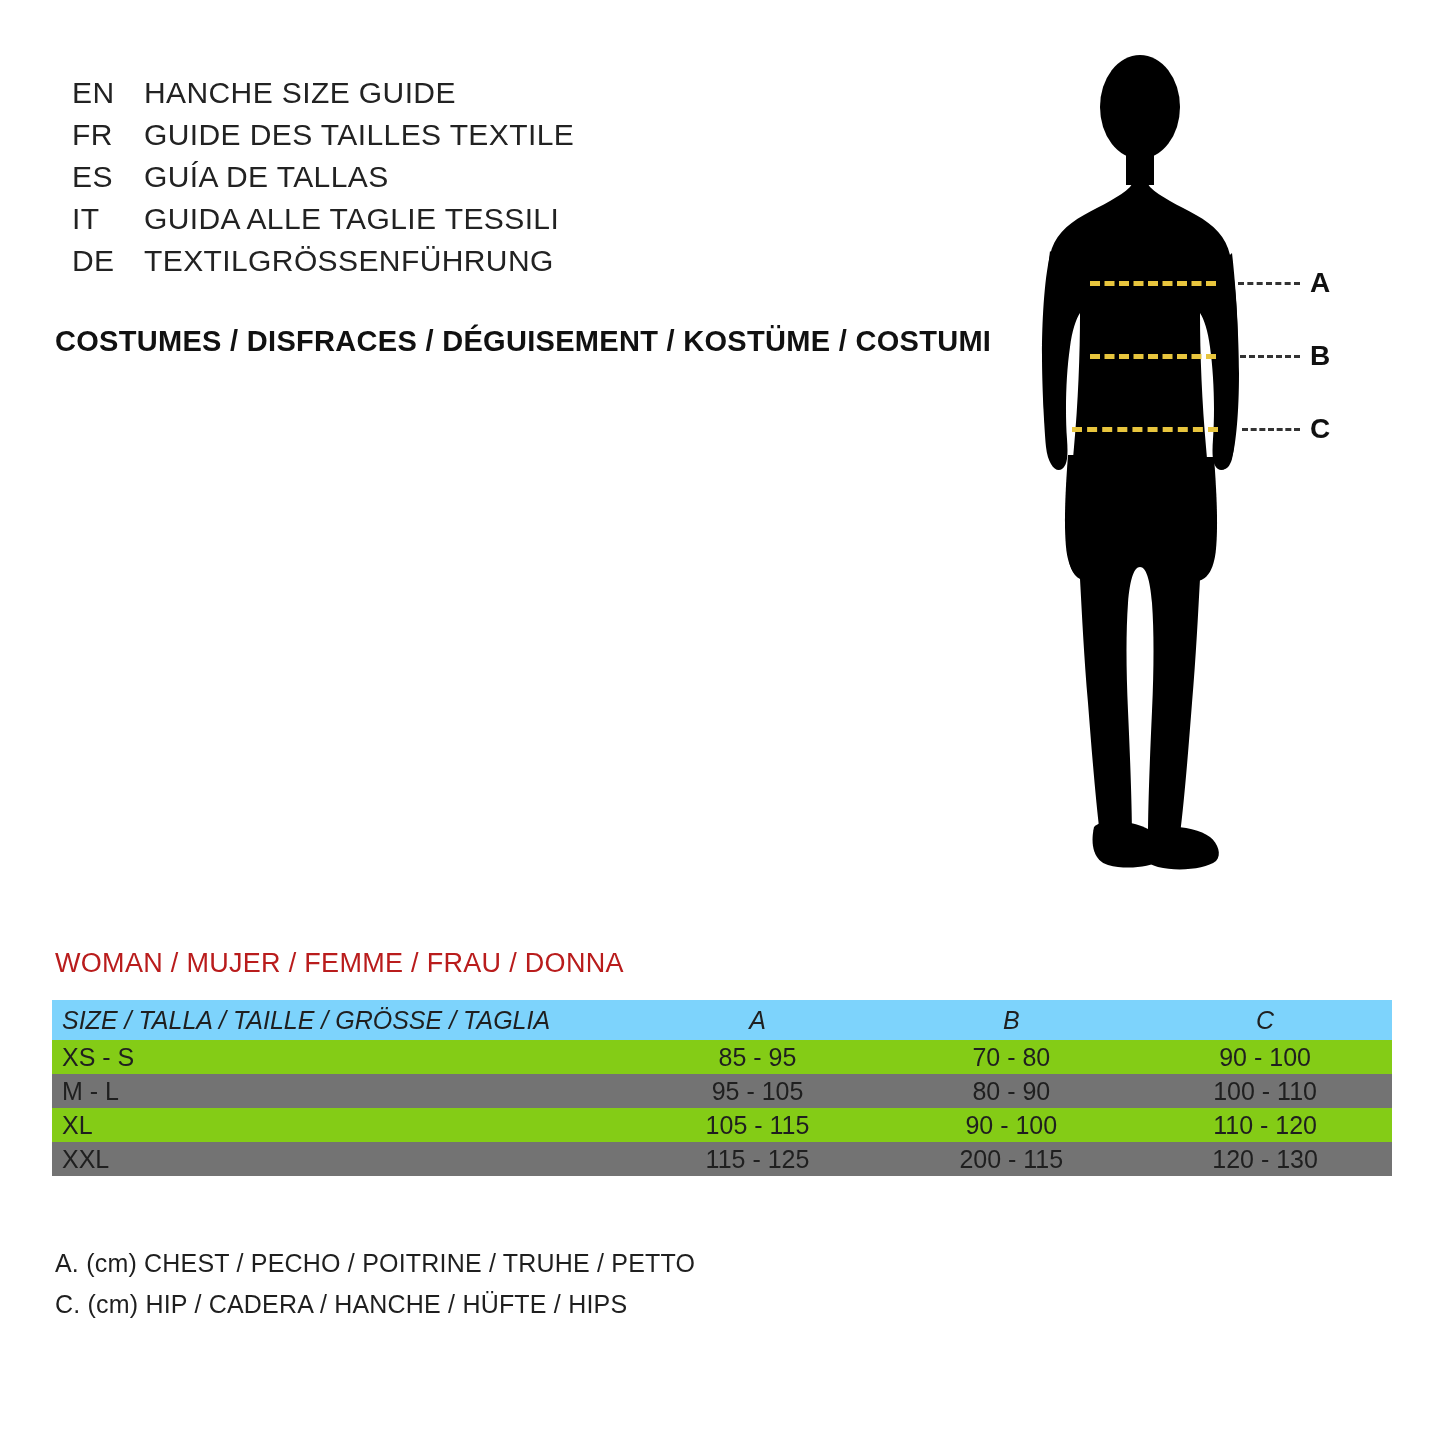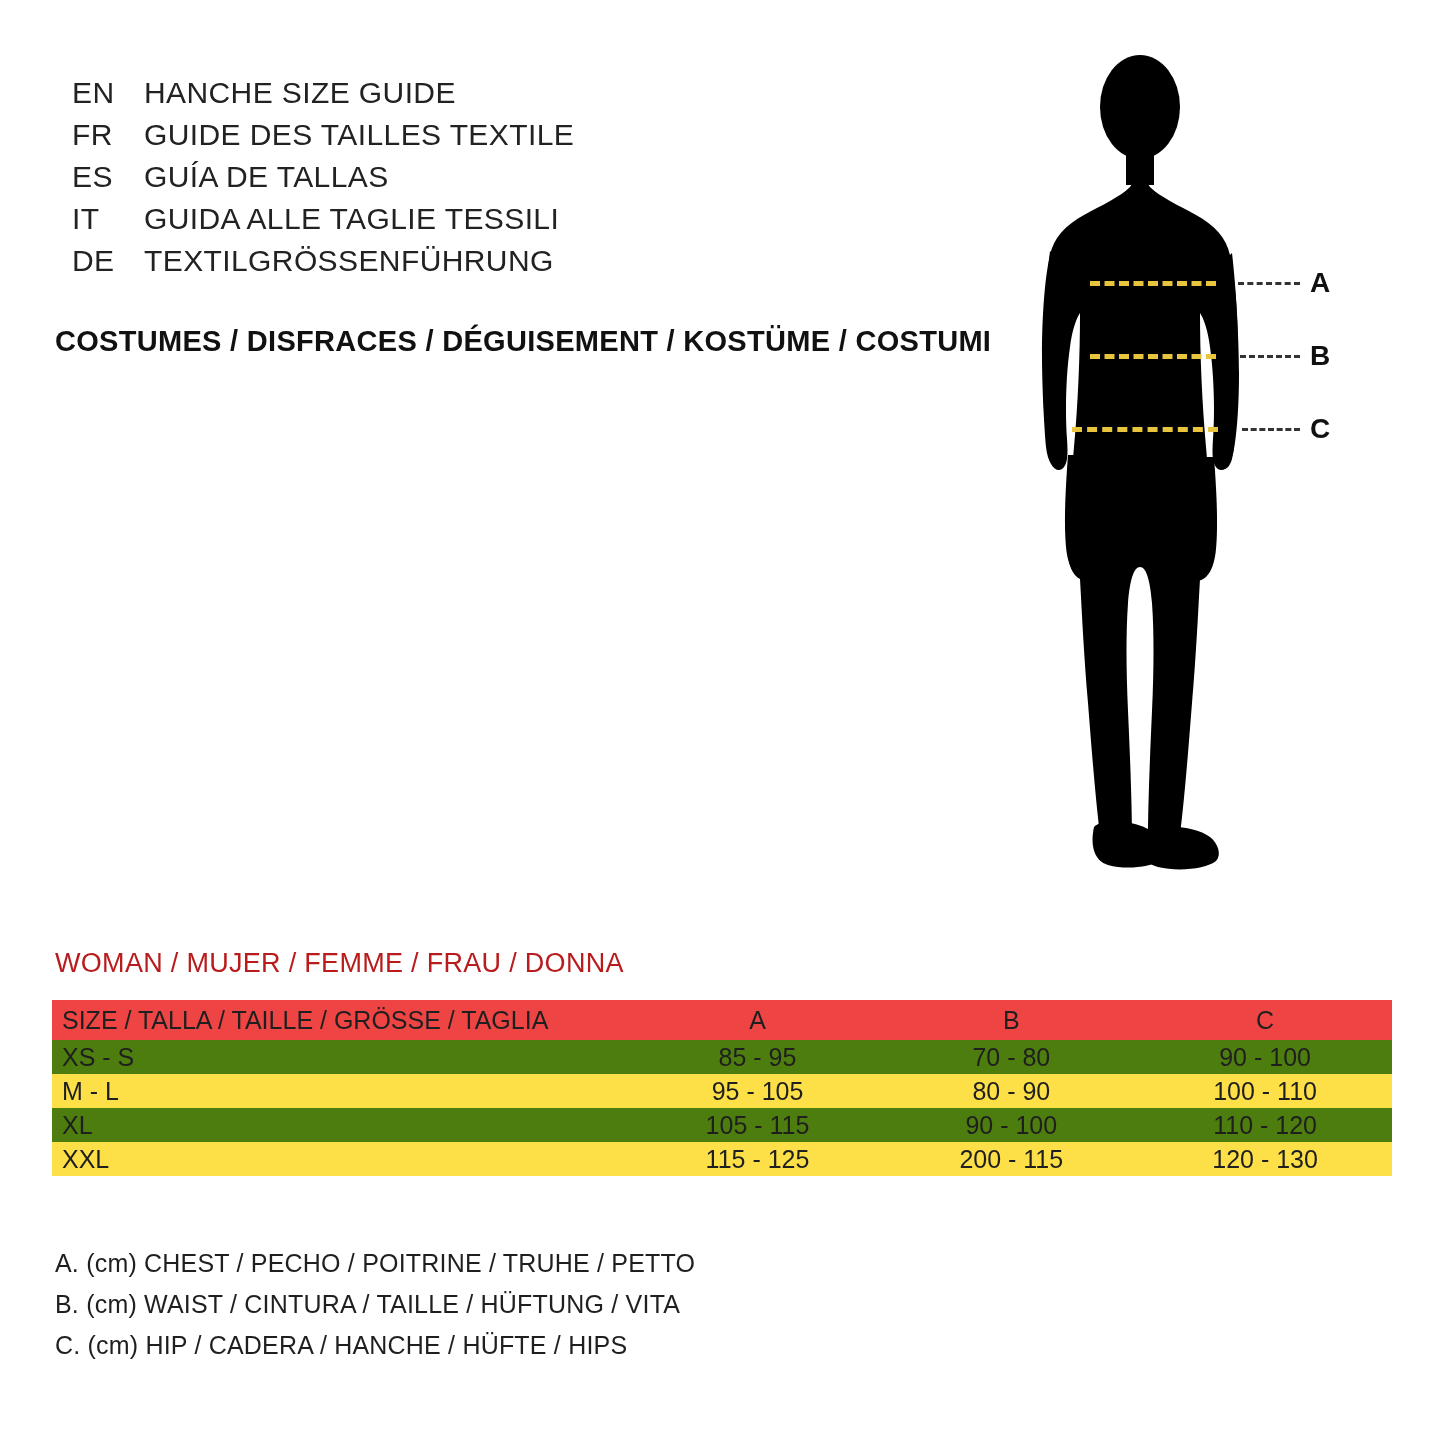--- a/index.html
+++ b/index.html
@@ -99,30 +99,31 @@
     color: #1f1f1f;
   }
   table.size-table th,
   table.size-table td {
     padding: 0;
     height: 34px;
     font-weight: normal;
     vertical-align: middle;
   }
   table.size-table thead tr {
-    background: #ef4444;
+    background: #7dd3fc;
+    font-style: italic;
   }
   table.size-table thead th {
     height: 40px;
   }
   table.size-table tbody tr.odd {
-    background: #4d7c0f;
+    background: #84cc16;
   }
   table.size-table tbody tr.even {
-    background: #fde047;
+    background: #737373;
   }
   .col-size {
     text-align: left;
     padding-left: 10px !important;
     width: 560px;
   }
   .col-val {
     text-align: center;
     width: 250px;
   }
@@ -272,15 +273,14 @@
       <td class="col-size">XXL</td>
       <td class="col-val">115 - 125</td>
       <td class="col-val">200 - 115</td>
       <td class="col-val">120 - 130</td>
     </tr>
   </tbody>
 </table>
 
 <div class="legend">
   <div>A. (cm) CHEST / PECHO / POITRINE / TRUHE / PETTO</div>
-  <div>B. (cm) WAIST / CINTURA / TAILLE / HÜFTUNG / VITA</div>
   <div>C. (cm) HIP / CADERA / HANCHE / HÜFTE / HIPS</div>
 </div>
 
 </body></html>

